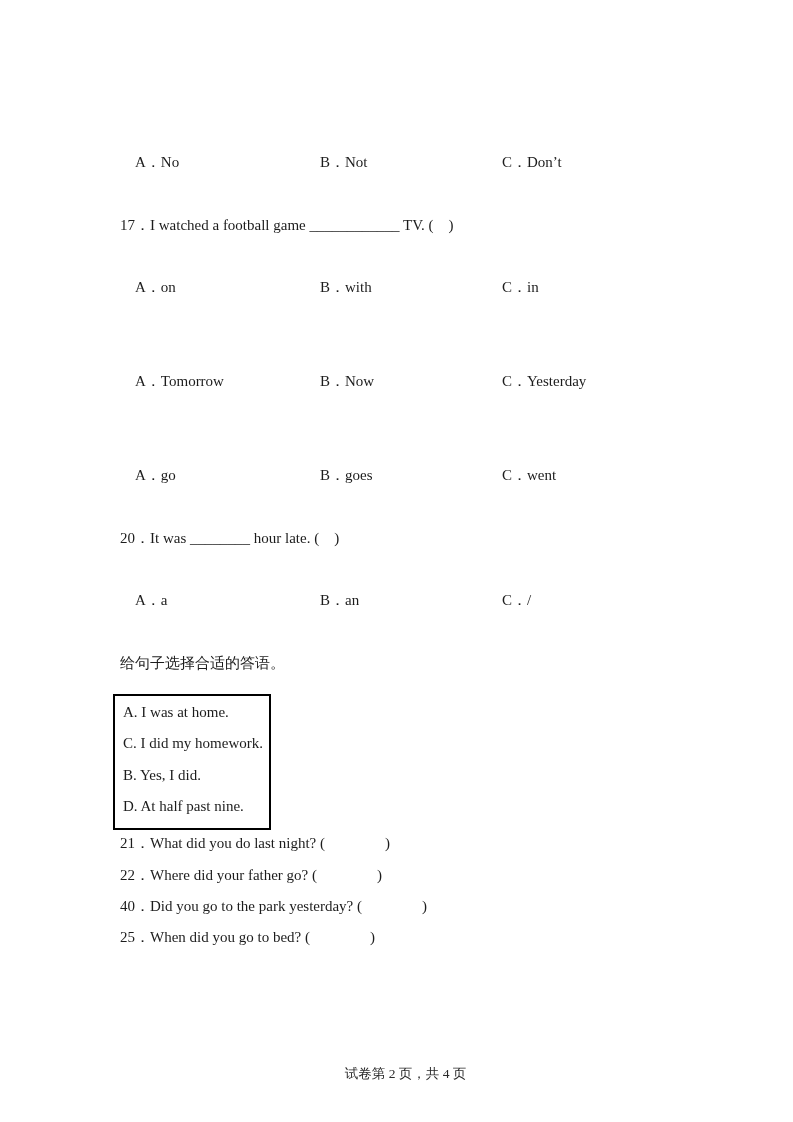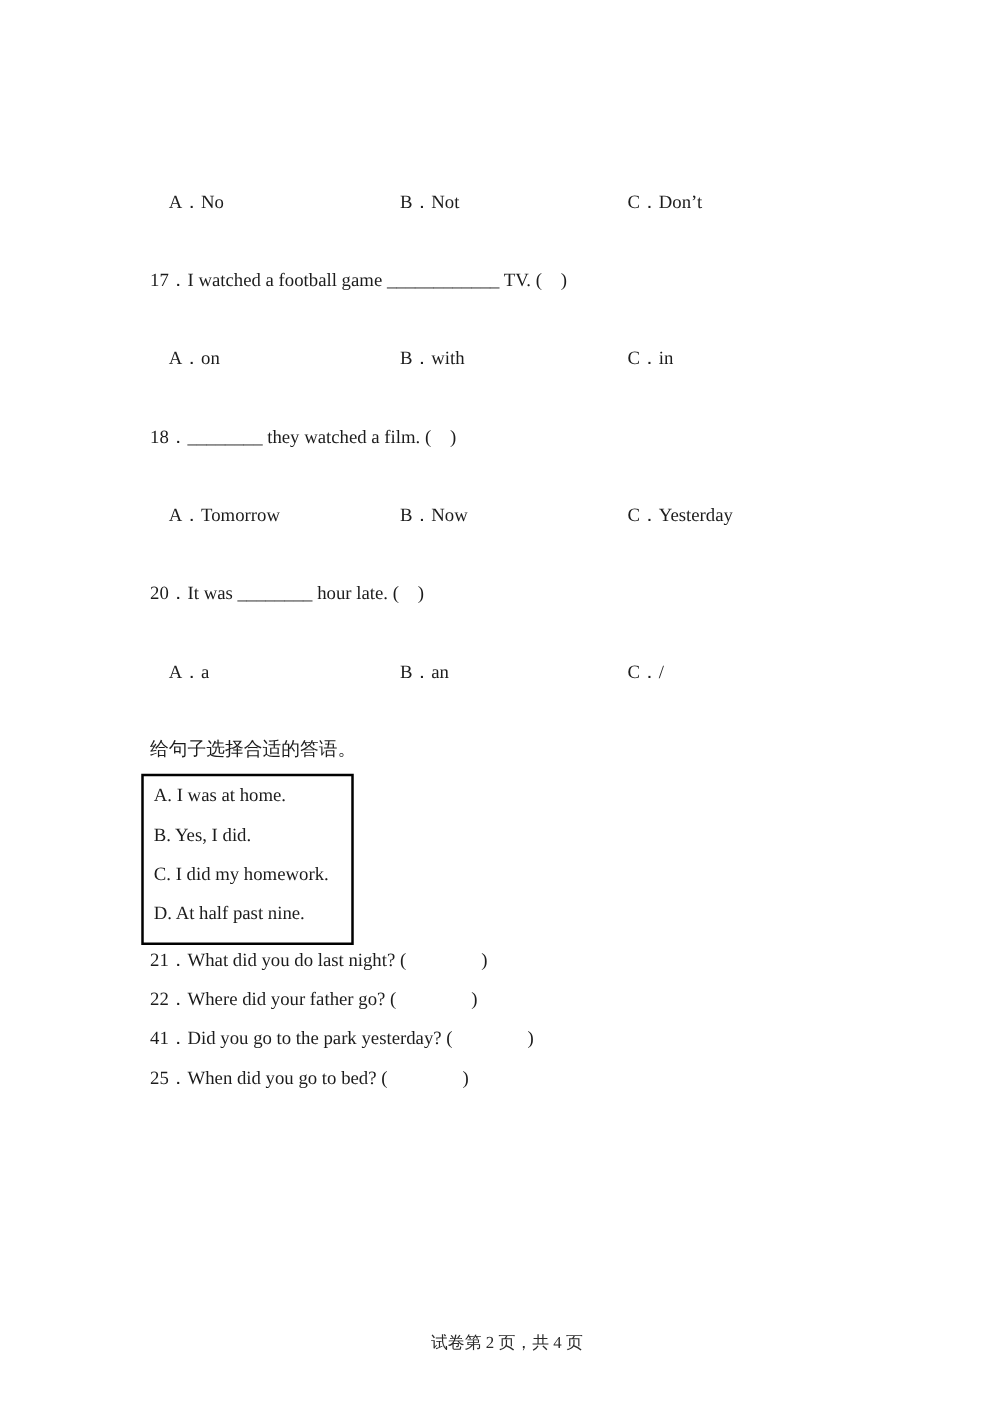--- a/index.html
+++ b/index.html
@@ -22,22 +22,22 @@
     white-space: pre-wrap;
   }
   .opt-cell { display: inline-block; }
   .opt-a { width: 185px; }
   .opt-b { width: 182px; }
   .opt-c { width: auto; }
   .opt-label { display: inline; }
   .heading { height: 30px; line-height: 30px; }
   .answer-box {
     border: 2px solid #000;
-    width: 170px;
-    margin-top: 4px;
+    width: 158px;
+    margin-top: 16px;
     margin-bottom: -2px;
     padding: 1px 4px 6px 8px;
   }
   .box-line { padding-left: 0; }
   .spacer { height: 31px; }
   .footer {
     position: absolute;
     top: 1064px; left: 18px; right: 0;
     text-align: center;
     font-size: 13.5px;
@@ -52,42 +52,44 @@
 
   <p class="line">
     <span class="opt-cell opt-a"><span class="opt-label">A．</span><span>No</span></span><span class="opt-cell opt-b"><span class="opt-label">B．</span><span>Not</span></span><span class="opt-cell opt-c"><span class="opt-label">C．</span><span>Don’t</span></span>
   </p>
 
   <p class="line"><span>17．</span><span>I watched a football game ____________ TV. (　)</span></p>
   <p class="line">
     <span class="opt-cell opt-a"><span class="opt-label">A．</span><span>on</span></span><span class="opt-cell opt-b"><span class="opt-label">B．</span><span>with</span></span><span class="opt-cell opt-c"><span class="opt-label">C．</span><span>in</span></span>
   </p>
 
-  <p class="line"><span>18．</span><span>________ they watched a film. (　)</span></p>
   <p class="line">
     <span class="opt-cell opt-a"><span class="opt-label">A．</span><span>Tomorrow</span></span><span class="opt-cell opt-b"><span class="opt-label">B．</span><span>Now</span></span><span class="opt-cell opt-c"><span class="opt-label">C．</span><span>Yesterday</span></span>
   </p>
 
+  <p class="line">
+    <span class="opt-cell opt-a"><span class="opt-label">A．</span><span>go</span></span><span class="opt-cell opt-b"><span class="opt-label">B．</span><span>goes</span></span><span class="opt-cell opt-c"><span class="opt-label">C．</span><span>went</span></span>
+  </p>
 
   <p class="line"><span>20．</span><span>It was ________ hour late. (　)</span></p>
   <p class="line">
     <span class="opt-cell opt-a"><span class="opt-label">A．</span><span>a</span></span><span class="opt-cell opt-b"><span class="opt-label">B．</span><span>an</span></span><span class="opt-cell opt-c"><span class="opt-label">C．</span><span>/</span></span>
   </p>
 
   <p class="line heading">给句子选择合适的答语。</p>
 
   <div class="answer-box">
     <p class="line box-line">A. I was at home.</p>
+    <p class="line box-line">C. I did my homework.</p>
     <p class="line box-line">B. Yes, I did.</p>
-    <p class="line box-line">C. I did my homework.</p>
     <p class="line box-line">D. At half past nine.</p>
   </div>
 
   <p class="line"><span>21．</span><span>What did you do last night? (　　　　)</span></p>
   <p class="line"><span>22．</span><span>Where did your father go? (　　　　)</span></p>
-  <p class="line"><span>41．</span><span>Did you go to the park yesterday? (　　　　)</span></p>
+  <p class="line"><span>40．</span><span>Did you go to the park yesterday? (　　　　)</span></p>
   <p class="line"><span>25．</span><span>When did you go to bed? (　　　　)</span></p>
 
   <div class="spacer"></div>
 
 </div>
 
 <div class="footer">试卷第 2 页，共 4 页</div>
 
 </body></html>

